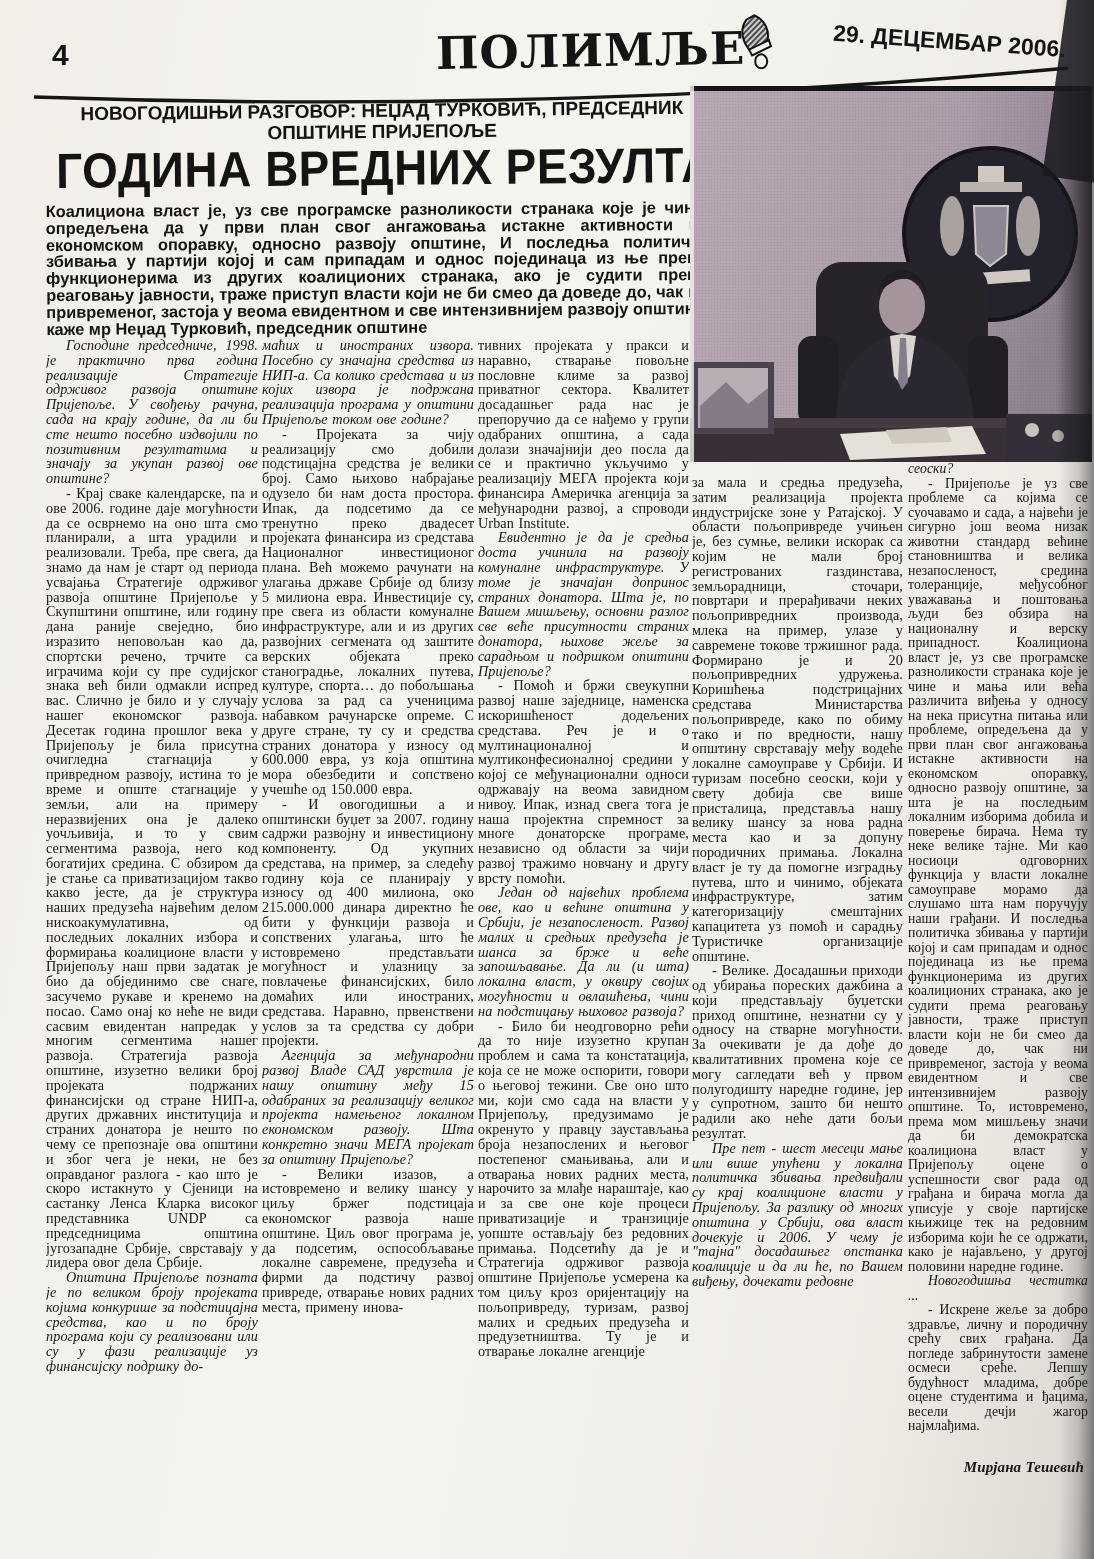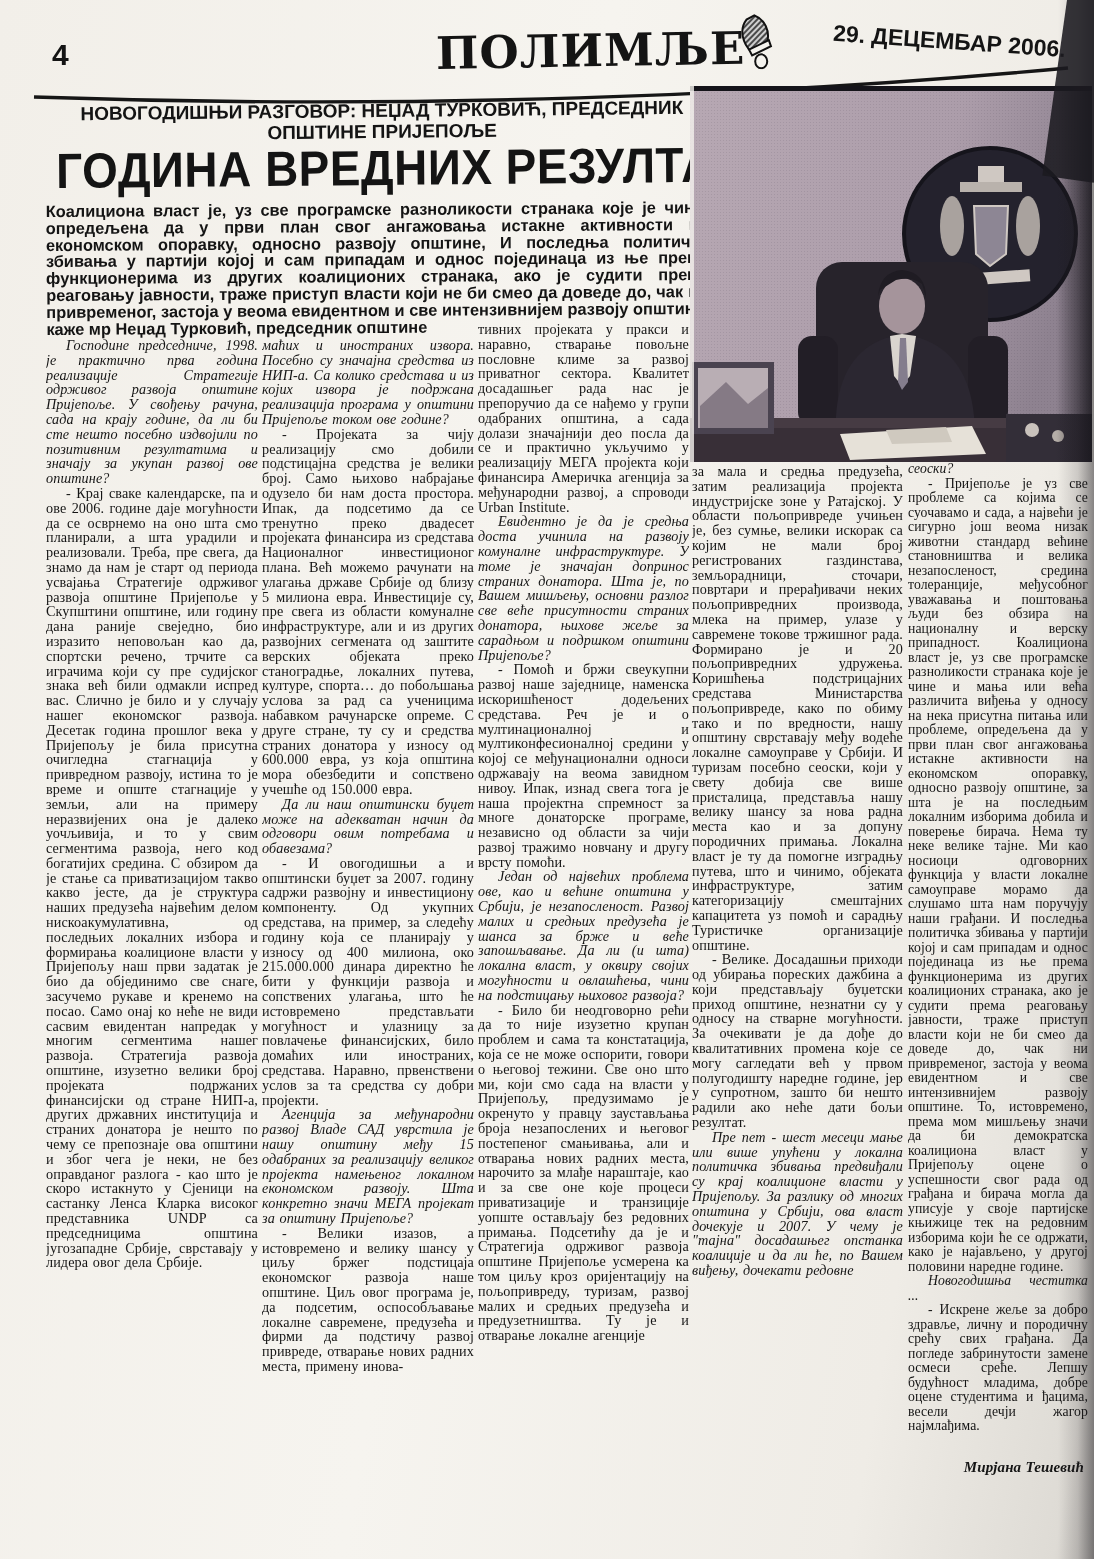--- a/index.html
+++ b/index.html
@@ -27,22 +27,22 @@
     position:absolute;left:46px;top:201px;width:662px;margin:0;
     font:700 16.4px/16.8px "Liberation Sans",sans-serif;text-align:justify;transform:rotate(-0.35deg);
   }
   .photo{position:absolute;left:690px;top:86px;width:402px;height:376px;z-index:1;}
   .col{
     position:absolute;text-align:justify;font-size:14.2px;line-height:14.8px;
     word-spacing:1px;letter-spacing:.1px;overflow:hidden;
   }
   #col1{left:46px;top:338px;width:212px;height:1180px;}
   #col2{left:262px;top:338px;width:212px;height:1185px;}
-  #col3{left:478px;top:322px;width:211px;height:1192px;}
-  #col4{left:692px;top:464px;width:211px;height:1078px;}
+  #col3{left:478px;top:338px;width:211px;height:1192px;}
+  #col4{left:692px;top:475px;width:211px;height:1078px;}
   #col5{left:908px;top:462px;width:180px;height:1088px;font-size:13.7px;line-height:14.5px;word-spacing:.4px;}
   .blk{margin:0;text-indent:20px;}
   .question{font-style:italic;}
   .cont{text-indent:0;}
   .byline{font-style:italic;font-weight:700;text-align:right;text-indent:0;margin-top:26px;padding-right:4px;font-size:15px;}
   .edge-shadow{
     position:absolute;right:0;top:0;width:36px;height:100%;z-index:6;pointer-events:none;
     background:linear-gradient(to right,rgba(40,36,42,0) 0%,rgba(40,36,42,.16) 55%,rgba(25,23,28,.48) 100%);
   }
   .corner-dark{
@@ -142,40 +142,40 @@
 
       <rect x="366" y="0" width="36" height="376" fill="url(#curl)"></rect>
       <rect x="0" y="0" width="402" height="5" fill="#15141a"></rect>
       <rect x="0" y="0" width="4" height="376" fill="rgba(245,243,238,0.8)"></rect>
     </svg>
   </div>
 
   <div class="col" id="col1">
       <p class="blk question">Господине председниче, 1998. је практично прва година реализације Стратегије одрживог развоја општине Пријепоље. У свођењу рачуна, сада на крају године, да ли би сте нешто посебно издвојили по позитивним резултатима и значају за укупан развој ове општине?</p>
       <p class="blk answer">- Крај сваке календарске, па и ове 2006. године даје могућности да се осврнемо на оно шта смо планирали, а шта урадили и реализовали.  Треба, пре свега, да знамо да нам је старт од периода усвајања Стратегије одрживог развоја општине Пријепоље у Скупштини општине, или годину дана раније свеједно, био изразито неповољан као да, спортски речено, трчите са играчима који су пре судијског знака већ били одмакли испред вас. Слично је било и у случају нашег економског развоја. Десетак година прошлог века у Пријепољу је била присутна очигледна стагнација у привредном развоју, истина то је време и опште стагнације у земљи, али на примеру неразвијених она је далеко уочљивија, и то у свим сегментима развоја, него код богатијих средина. С обзиром да је стање са приватизацијом такво какво јесте, да је структура наших предузећа највећим делом нискоакумулативна, од последњих локалних избора и формирања коалиционе власти у Пријепољу наш први задатак је био да објединимо све снаге, засучемо рукаве и кренемо на посао. Само онај ко неће не види сасвим евидентан напредак у многим сегментима нашег развоја. Стратегија развоја општине, изузетно велики број пројеката подржаних финансијски од стране НИП-а, других државних институција и страних донатора је нешто по чему се препознаје ова општини и због чега је неки, не без оправданог разлога - као што је скоро истакнуто у Сјеници на састанку Ленса Кларка високог представника UNDP са председницима општина југозападне Србије, сврставају у лидера овог дела Србије.</p>
+      <p class="blk question">Општина Пријепоље позната је по великом броју пројеката којима конкурише за подстицајна средства, као и по броју програма који су реализовани или су у фази реализације уз финансијску подршку до-</p>
     </div>
   <div class="col" id="col2">
       <p class="blk question cont">маћих и иностраних извора. Посебно су значајна средства из НИП-а. Са колико средстава и из којих извора је подржана реализација програма у општини Пријепоље током ове године?</p>
       <p class="blk answer">- Пројеката за чију реализацију смо добили подстицајна средства је велики број. Само њихово набрајање одузело би нам доста простора. Ипак, да подсетимо да се тренутно преко двадесет пројеката финансира из средстава Националног инвестиционог плана. Већ можемо рачунати на улагања државе Србије од близу 5 милиона евра. Инвестиције су, пре свега из области комуналне инфраструктуре, али и из других развојних сегмената од заштите верских објеката преко станоградње, локалних путева, културе, спорта… до побољшања услова за рад са ученицима набавком рачунарске опреме. С друге стране, ту су и средства страних донатора у износу од  600.000 евра, уз која општина мора обезбедити и сопствено учешће од  150.000 евра.</p>
-      <p class="blk question">Да ли наш општински буџет може на адекватан начин да одговори овим потребама и обавезама?</p>
       <p class="blk answer">- И овогодишњи а и општински буџет за 2007. годину садржи развојну и инвестициону компоненту. Од укупних средстава, на пример, за следећу годину која се планирају у износу од 400 милиона, око 215.000.000 динара директно ће бити у функцији развоја и сопствених улагања, што ће истовремено представљати могућност и улазницу за повлачење финансијских, било домаћих или иностраних, средстава. Наравно, првенствени услов за та средства су добри пројекти.</p>
       <p class="blk question">Агенција за међународни развој Владе САД уврстила је нашу општину међу 15 одабраних за реализацију великог пројекта намењеног локалном економском развоју. Шта конкретно значи МЕГА пројекат за општину Пријепоље?</p>
       <p class="blk answer">- Велики изазов, а истовремено и велику шансу у циљу бржег подстицаја економског развоја наше општине. Циљ овог програма је, да подсетим, оспособљавање локалне савремене, предузећа и фирми да подстичу развој привреде, отварање нових радних места, примену инова-</p>
     </div>
   <div class="col" id="col3">
       <p class="blk answer cont">тивних пројеката у пракси и наравно, стварање повољне пословне климе за развој приватног сектора. Квалитет досадашњег рада нас је препоручио да се нађемо у групи одабраних општина, а сада долази значајнији део посла да се и практично укључимо у реализацију МЕГА пројекта који финансира Америчка агенција за међународни развој, а спроводи Urban Institute.</p>
       <p class="blk question">Евидентно је да је средња доста учинила на развоју комуналне инфраструктуре. У томе је значајан допринос страних донатора. Шта је, по Вашем мишљењу, основни разлог све веће присутности страних донатора, њихове жеље за сарадњом и подршком општини Пријепоље?</p>
       <p class="blk answer">- Помоћ и бржи свеукупни развој наше заједнице, наменска искоришћеност додељених средстава. Реч је и о мултинационалној и мултиконфесионалној средини у којој се међунационални односи одржавају на веома завидном нивоу. Ипак, изнад свега тога је наша пројектна спремност за многе донаторске програме, независно од области за чији развој тражимо новчану и другу врсту помоћи.</p>
       <p class="blk question">Један од највећих проблема ове, као и већине општина у Србији, је незапосленост. Развој малих и средњих предузећа је шанса за брже и веће запошљавање. Да ли  (и шта) локална власт, у оквиру својих могућности и овлашћења, чини на подстицању њиховог развоја?</p>
       <p class="blk answer">- Било би неодговорно рећи да то није изузетно крупан проблем и сама та констатација, која се не може оспорити,  говори о његовој тежини. Све оно што ми, који смо сада на власти у Пријепољу, предузимамо је окренуто у правцу заустављања броја незапослених и његовог постепеног смањивања, али и отварања нових радних места, нарочито за млађе нараштаје, као и за све оне које процеси приватизације и транзиције уопште остављају без редовних примања. Подсетићу да је и Стратегија одрживог развоја општине Пријепоље усмерена ка том циљу кроз оријентацију на пољопривреду, туризам, развој малих и средњих предузећа и предузетништва. Ту је и отварање локалне агенције</p>
     </div>
   <div class="col" id="col4">
       <p class="blk answer cont">за мала и средња предузећа, затим реализација пројекта индустријске зоне у Ратајској. У области пољопривреде учињен је, без сумње,  велики искорак са којим не мали број регистрованих газдинстава, земљорадници, сточари, повртари и прерађивачи неких пољопривредних производа, млека на пример, улазе у савремене токове тржишног рада. Формирано је и 20 пољопривредних удружења. Коришћења подстрицајних средстава Министарства пољопривреде,  како по обиму тако и по вредности, нашу општину сврставају међу водеће локалне самоуправе у Србији. И туризам посебно сеоски, који у свету добија све више присталица,  представља нашу велику шансу за нова радна места  као и за допуну породичних примања. Локална власт је ту да помогне изградњу путева, што и чинимо, објеката инфраструктуре, затим категоризацију смештајних капацитета уз помоћ и сарадњу Туристичке организације општине.</p>
       <p class="blk answer">- Велике. Досадашњи приходи од убирања пореских дажбина а који представљају буџетски приход општине, незнатни су у односу на стварне могућности. За очекивати је да дође до квалитативних промена које се могу сагледати већ у првом полугодишту наредне године, јер у супротном, зашто би нешто радили ако неће дати бољи резултат.</p>
-      <p class="blk question">Пре пет - шест месеци мање или више упућени у локална политичка збивања предвиђали су крај коалиционе власти у Пријепољу. За разлику од многих општина у Србији, ова власт  дочекује и 2007. У чему је  "тајна" досадашњег опстанка коалиције и да ли ће, по Вашем виђењу,  дочекати редовне</p>
+      <p class="blk question">Пре пет - шест месеци мање или више упућени у локална политичка збивања предвиђали су крај коалиционе власти у Пријепољу. За разлику од многих општина у Србији, ова власт  дочекује и 2006. У чему је  "тајна" досадашњег опстанка коалиције и да ли ће, по Вашем виђењу,  дочекати редовне</p>
     </div>
   <div class="col" id="col5">
       <p class="blk question cont">сеоски?</p>
       <p class="blk answer">- Пријепоље је уз све проблеме  са  којима  се суочавамо и сада, а највећи је сигурно још веома низак животни стандард већине становништва  и  велика незапосленост, средина толеранције, међусобног уважавања и поштовања људи без обзира на националну и верску припадност. Коалициона власт је, уз све програмске разноликости странака које је чине и мања или већа различита виђења у односу на нека присутна питања или проблеме, опредељена да у први план свог ангажовања истакне активности на економском опоравку, односно развоју општине, за шта је на последњим локалним изборима добила и поверење бирача. Нема ту неке велике тајне. Ми као носиоци одговорних функција у власти локалне самоуправе морамо да слушамо шта нам поручују наши грађани. И последња политичка збивања у партији којој и сам припадам и однос појединаца из ње према функционерима из других коалиционих странака, ако је судити према реаговању јавности, траже приступ власти који не би смео да доведе до, чак ни привременог, застоја у веома евидентном и све интензивнијем развоју општине. То, истовремено, према мом мишљењу значи да би демократска коалициона власт у Пријепољу оцене о успешности свог рада од грађана и бирача могла да уписује у своје партијске књижице тек на редовним изборима који ће се одржати, како је најављено, у другој половини наредне године.</p>
       <p class="blk question">Новогодишња честитка ...</p>
       <p class="blk answer">- Искрене жеље за добро здравље, личну и породичну срећу свих грађана. Да погледе забринутости замене осмеси среће. Лепшу будућност младима, добре оцене студентима и ђацима, весели дечји жагор најмлађима.</p>
       <p class="blk byline">Мирјана Тешевић</p>
     </div>
 
   <div class="edge-shadow"></div>

